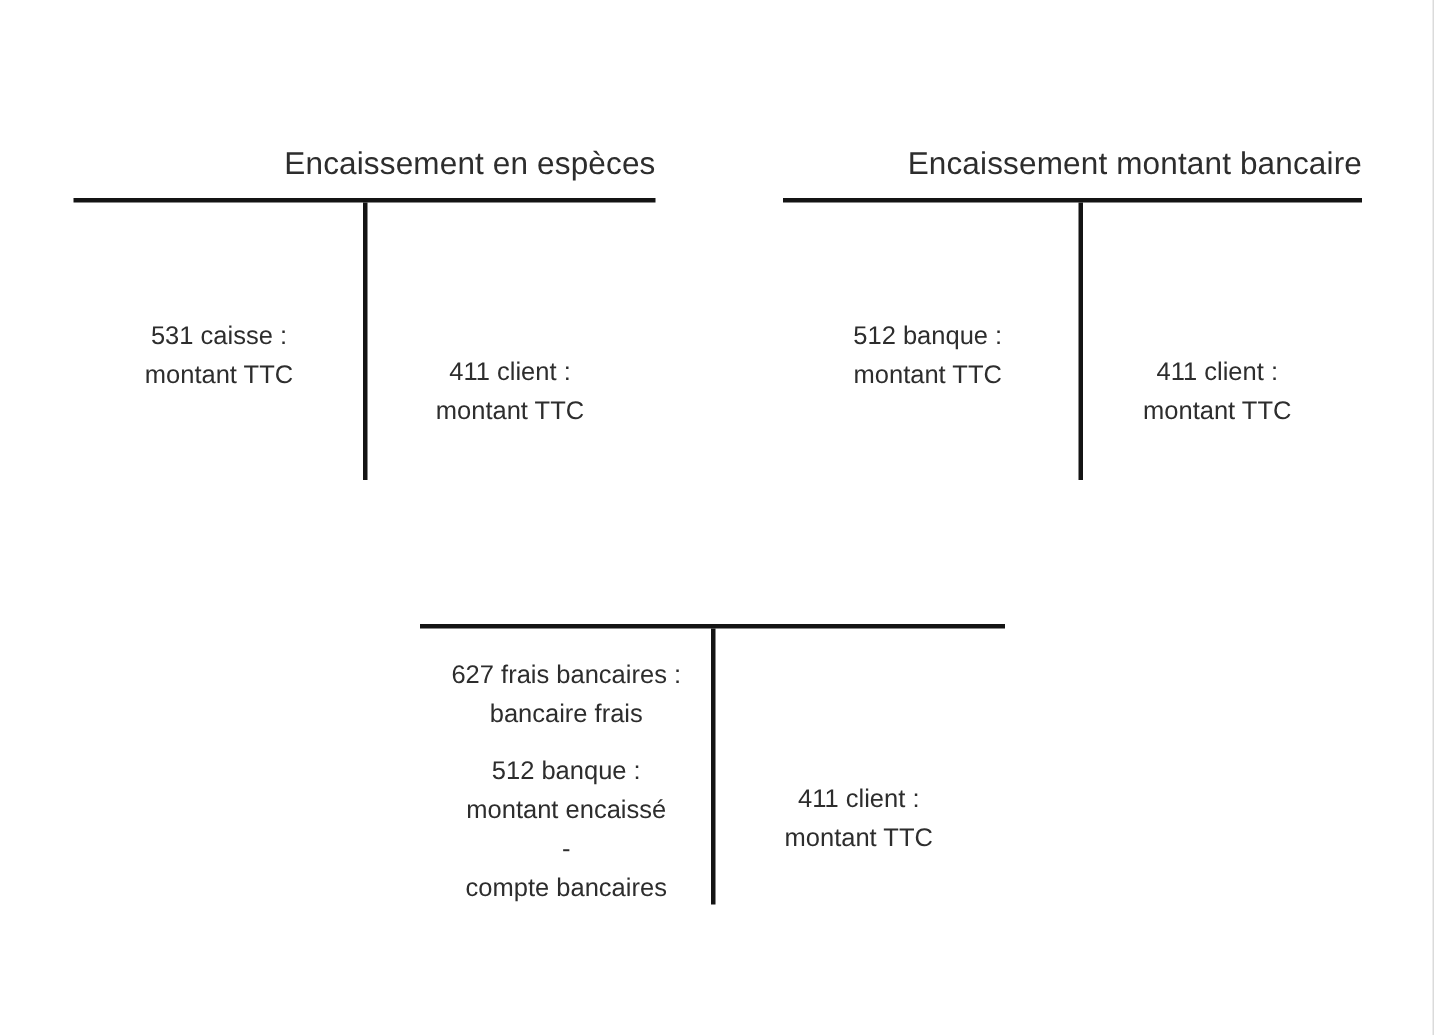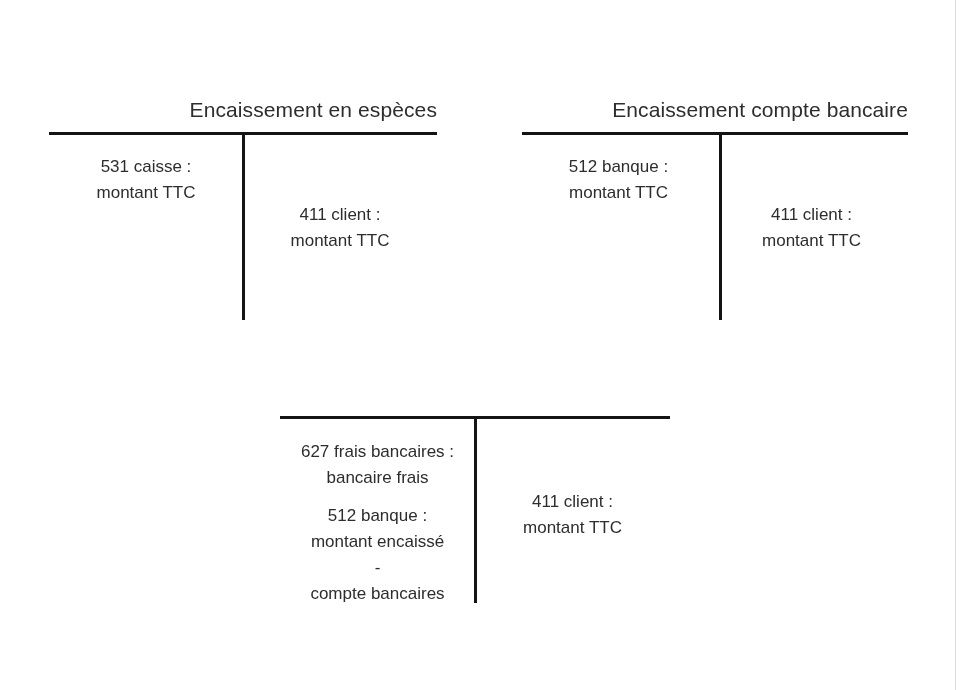--- a/index.html
+++ b/index.html
@@ -14,21 +14,21 @@
   .page-edge {
     position:absolute; left:955px; top:0; width:1px; height:690px;
     background:var(--edge-color,#dbdbdb);
   }
   .taccount { position:absolute; }
   .t-title {
     font-size:21px; font-weight:400; text-align:right;
     line-height:26px; letter-spacing:0.1px; white-space:nowrap;
   }
   .t-hline { height:3px; background:var(--line-color,#141414); margin-top:9px; }
-  .t-body { position:relative; display:flex; }
+  .t-body { position:relative; display:flex;align-items:center; }
   .t-vline {
     position:absolute; top:0; bottom:0; left:calc(50% - 1.5px); width:3px;
     background:var(--line-color,#141414);
   }
   .t-col { width:50%; text-align:center; font-size:17px; line-height:26px; }
   .t-entry + .t-entry { margin-top:12px; }
 
   
   .acc-cash { left:49px; top:97px; width:388px; }
   .acc-cash .t-body { height:185px; }
@@ -68,21 +68,21 @@
     <div class="t-col t-credit">
       <div class="t-entry">
         <div>411 client :</div>
         <div>montant TTC</div>
       </div>
     </div>
   </div>
 </section>
 
 <section class="taccount acc-bank">
-  <div class="t-title">Encaissement compte bancaire</div>
+  <div class="t-title">Encaissement montant bancaire</div>
   <div class="t-hline"></div>
   <div class="t-body">
     <div class="t-vline"></div>
     <div class="t-col t-debit">
       <div class="t-entry">
         <div>512 banque :</div>
         <div>montant TTC</div>
       </div>
     </div>
     <div class="t-col t-credit">

